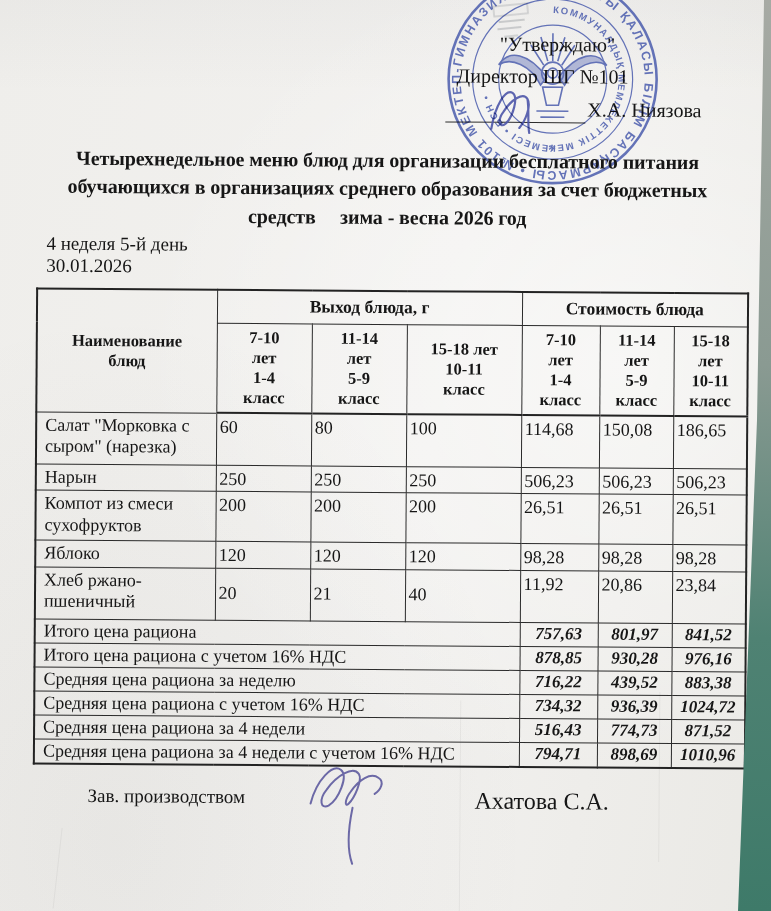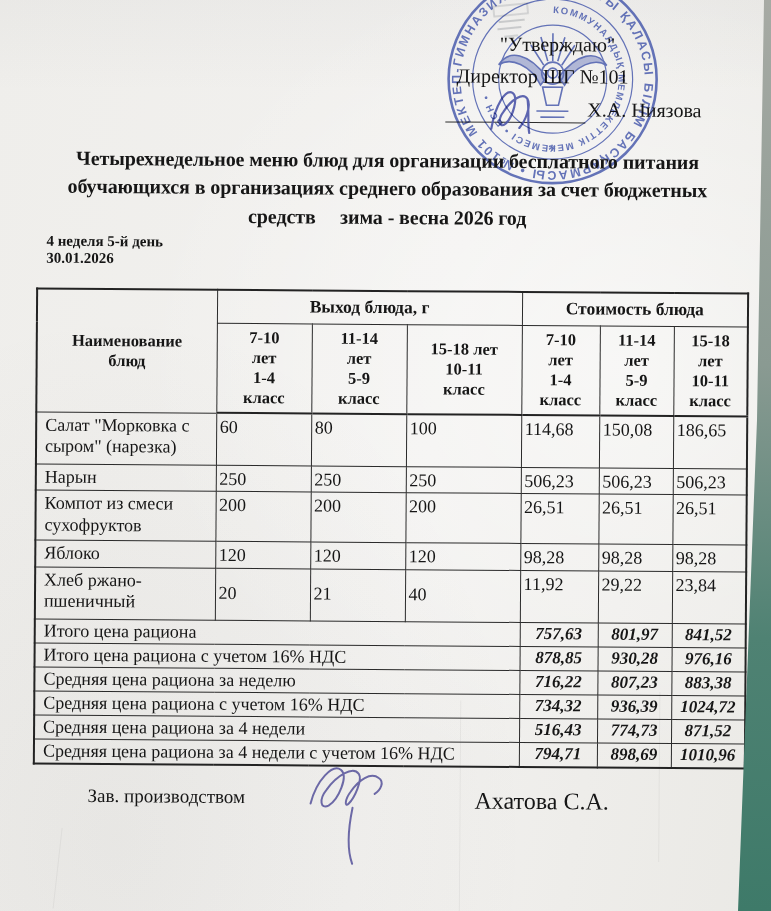--- a/index.html
+++ b/index.html
@@ -23,21 +23,21 @@
   .sig2{position:absolute;left:305px;top:752px;}
 
   
   .stamp{position:absolute;left:434px;top:-32px;mix-blend-mode:multiply;opacity:.85;}
   .ghost{position:absolute;left:474px;top:2px;opacity:.28;filter:blur(.4px);transform:rotate(-6deg);}
 
   
   .doc-title{position:absolute;left:36px;right:36px;top:146px;text-align:center;
     font-weight:bold;font-size:20px;line-height:1.42;letter-spacing:-0.1px;}
   .keep-spaces{white-space:pre-wrap;}
-  .meta{position:absolute;left:45px;top:235px;font-weight:bold;font-size:15px;line-height:1.15;}
+  .meta{position:absolute;left:45px;top:235px;font-weight:normal;font-size:19px;line-height:1.15;}
 
   
   table.menu{position:absolute;left:35px;top:290px;width:712px;border-collapse:collapse;
     table-layout:fixed;border:2.5px solid #232323;font-size:18px;}
   .menu th,.menu td{border:1.5px solid #2b2b2b;padding:1px 3px;}
   .menu th{font-weight:bold;}
   .menu .grp{font-size:17.5px;}
   .menu .sub{font-size:16.5px;line-height:1.2;white-space:pre-line;padding:3px 1px;}
   .menu thead th{vertical-align:middle;text-align:center;}
   .menu td.name{text-align:left;padding:2px 4px 2px 8px;line-height:1.2;vertical-align:top;}
@@ -199,39 +199,39 @@
           <td class="num">98,28</td>
           <td class="num">98,28</td>
           <td class="num">98,28</td>
         </tr>
         <tr style="height:52px">
           <td class="name">Хлеб ржано-пшеничный</td>
           <td class="num vb">20</td>
           <td class="num vb">21</td>
           <td class="num vb">40</td>
           <td class="num">11,92</td>
-          <td class="num">29,22</td>
+          <td class="num">20,86</td>
           <td class="num">23,84</td>
         </tr>
         <tr style="height:22px">
           <td colspan="4" class="sum-label">Итого цена рациона</td>
           <td class="sum-val">757,63</td>
           <td class="sum-val">801,97</td>
           <td class="sum-val">841,52</td>
         </tr>
         <tr style="height:22px">
           <td colspan="4" class="sum-label">Итого цена рациона с учетом 16% НДС</td>
           <td class="sum-val">878,85</td>
           <td class="sum-val">930,28</td>
           <td class="sum-val">976,16</td>
         </tr>
         <tr style="height:22px">
           <td colspan="4" class="sum-label">Средняя цена рациона за неделю</td>
           <td class="sum-val">716,22</td>
-          <td class="sum-val">807,23</td>
+          <td class="sum-val">439,52</td>
           <td class="sum-val">883,38</td>
         </tr>
         <tr style="height:22px">
           <td colspan="4" class="sum-label">Средняя цена рациона с учетом 16% НДС</td>
           <td class="sum-val">734,32</td>
           <td class="sum-val">936,39</td>
           <td class="sum-val">1024,72</td>
         </tr>
         <tr style="height:22px">
           <td colspan="4" class="sum-label">Средняя цена рациона за 4 недели</td>

